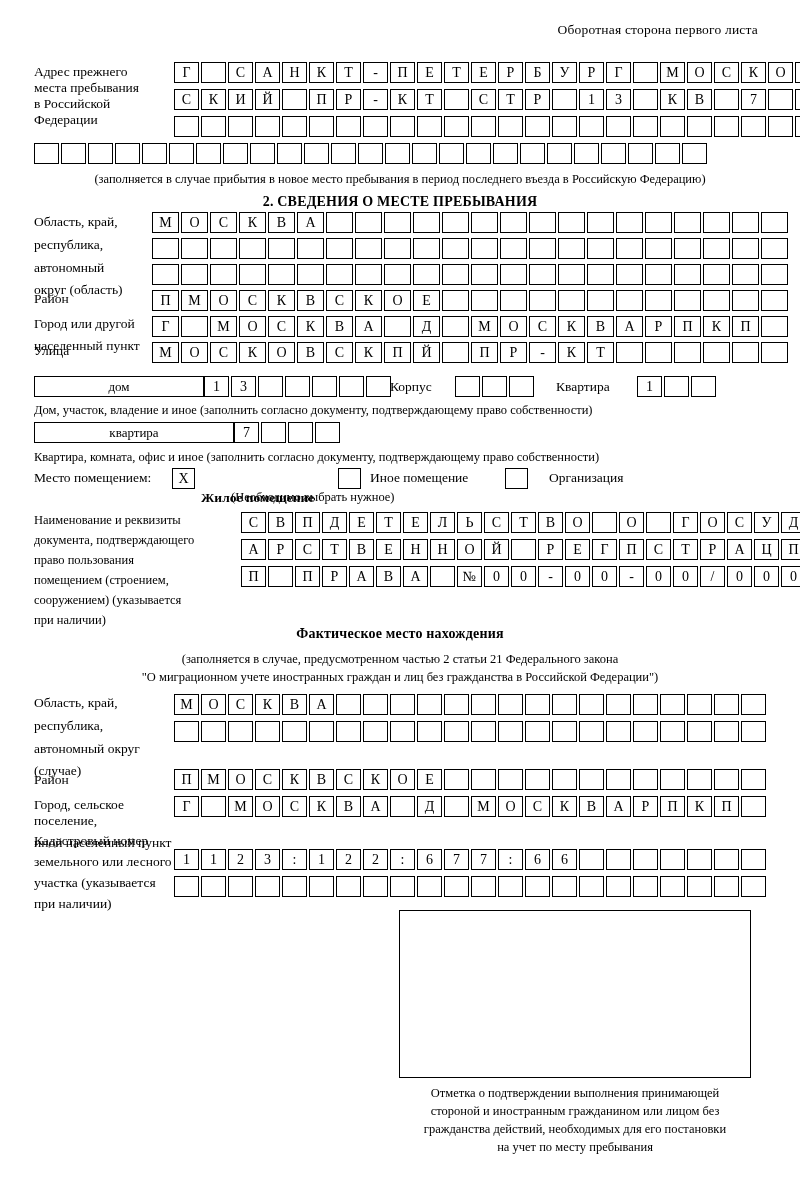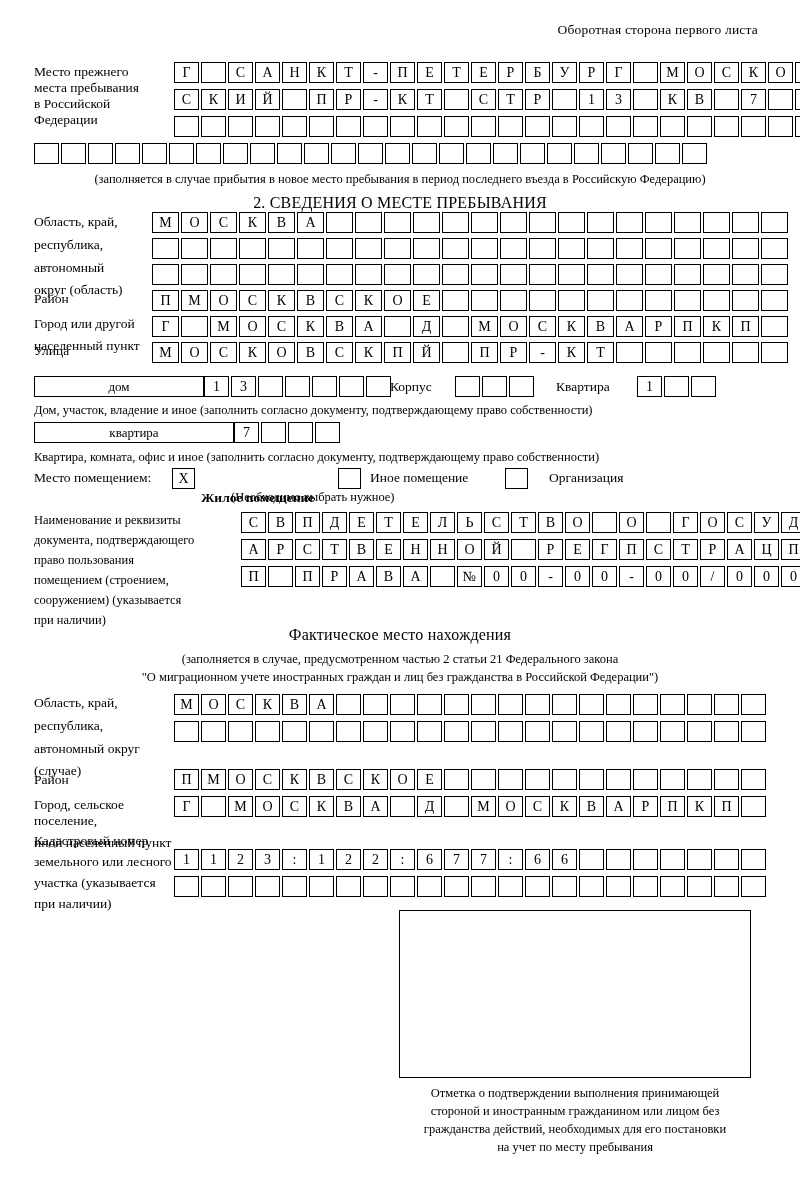--- a/index.html
+++ b/index.html
@@ -63,22 +63,22 @@
     text-align: center;
     background: #fff;
   }
   .inline-label {
     font-size: 13.5px;
   }
   .note {
     font-size: 12.5px;
   }
   .sect-title {
-    font-size: 16px;
-    font-weight: normal;
+    font-size: 14px;
+    font-weight: bold;
     letter-spacing: .2px;
     text-align: center;
   }
   .bigbox {
     border: 1px solid #000;
     box-sizing: border-box;
     background: #fff;
   }
   .checkbox {
     width: 23px; height: 21px;
@@ -91,21 +91,21 @@
   }
 </style>
 </head>
 <body>
 
 <div class="page">
 
   <div class="abs hdr-right">Оборотная сторона первого листа</div>
 
   <div class="abs lbl" style="top:64px; left:34px; width:140px;">
-    <div>Место прежнего</div>
+    <div>Адрес прежнего</div>
     <div>места пребывания</div>
     <div>в Российской</div>
     <div>Федерации</div>
   </div>
 
   <div class="abs boxrow" style="top:62px; left:174px;">
     <div class="cell">Г</div>
     <div class="cell"></div>
     <div class="cell">С</div>
     <div class="cell">А</div>

